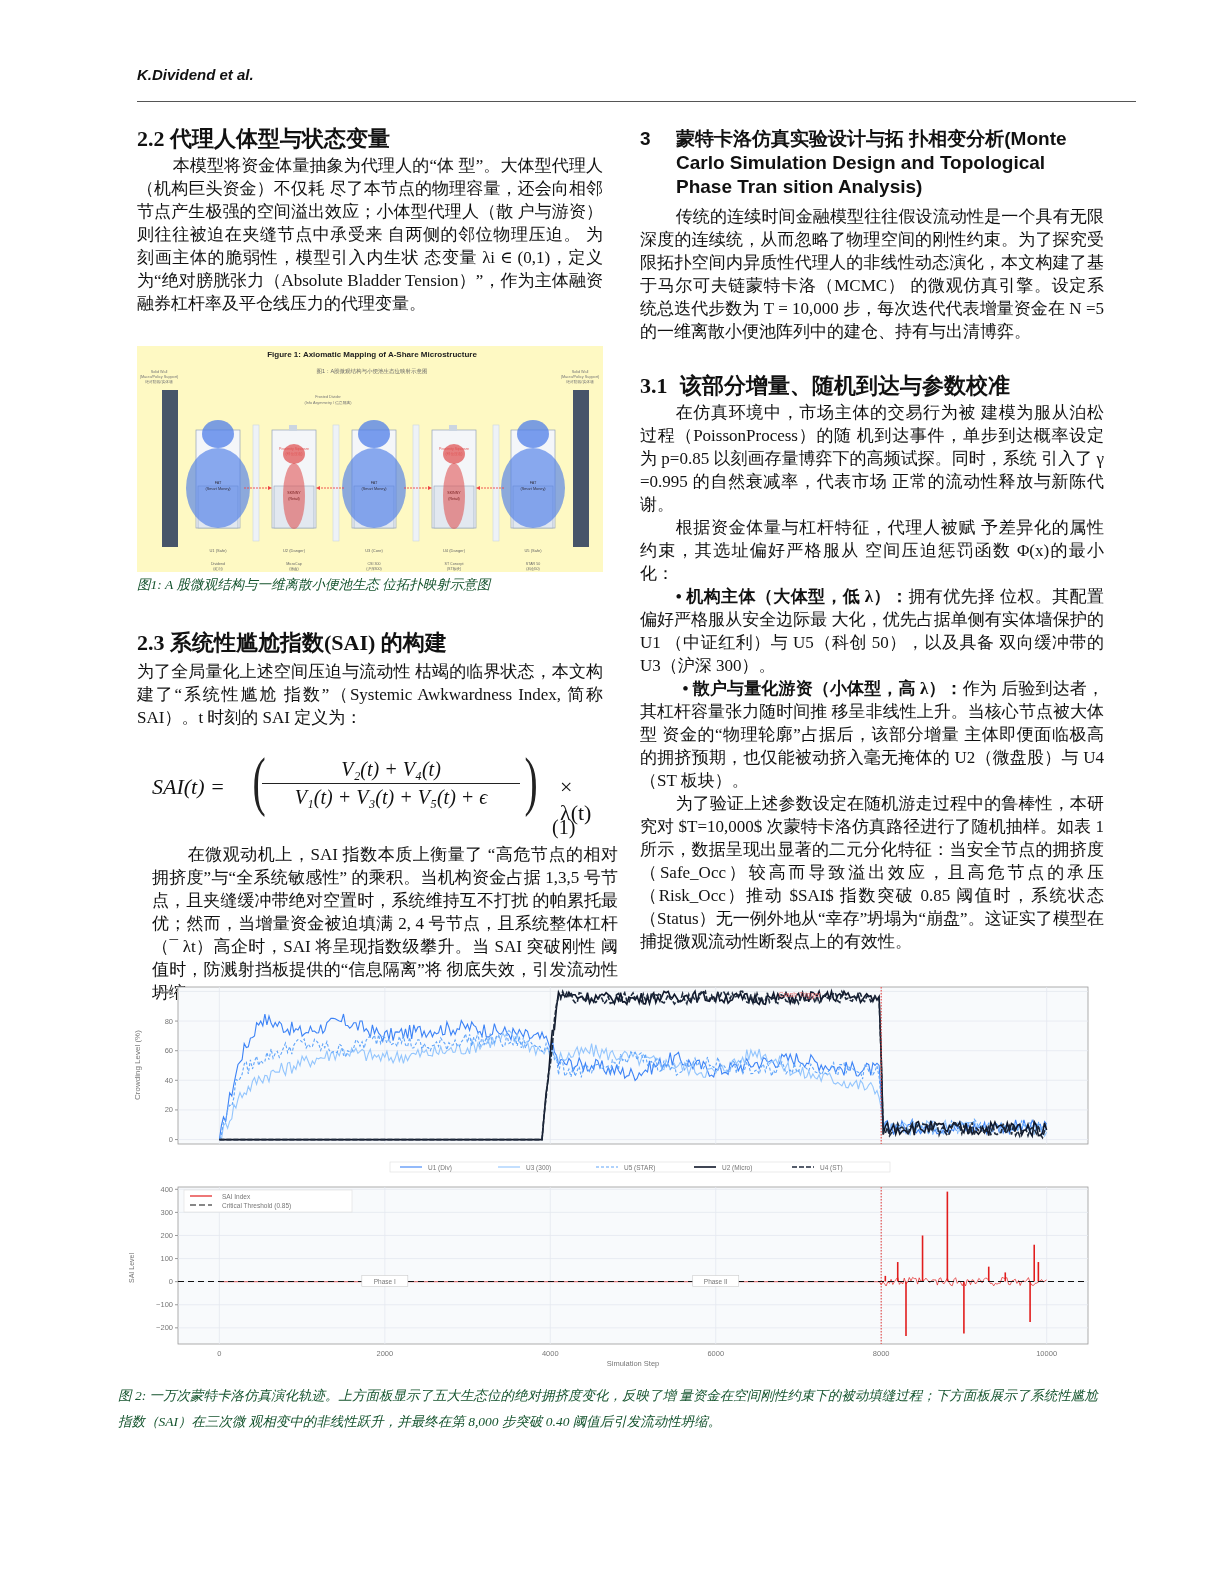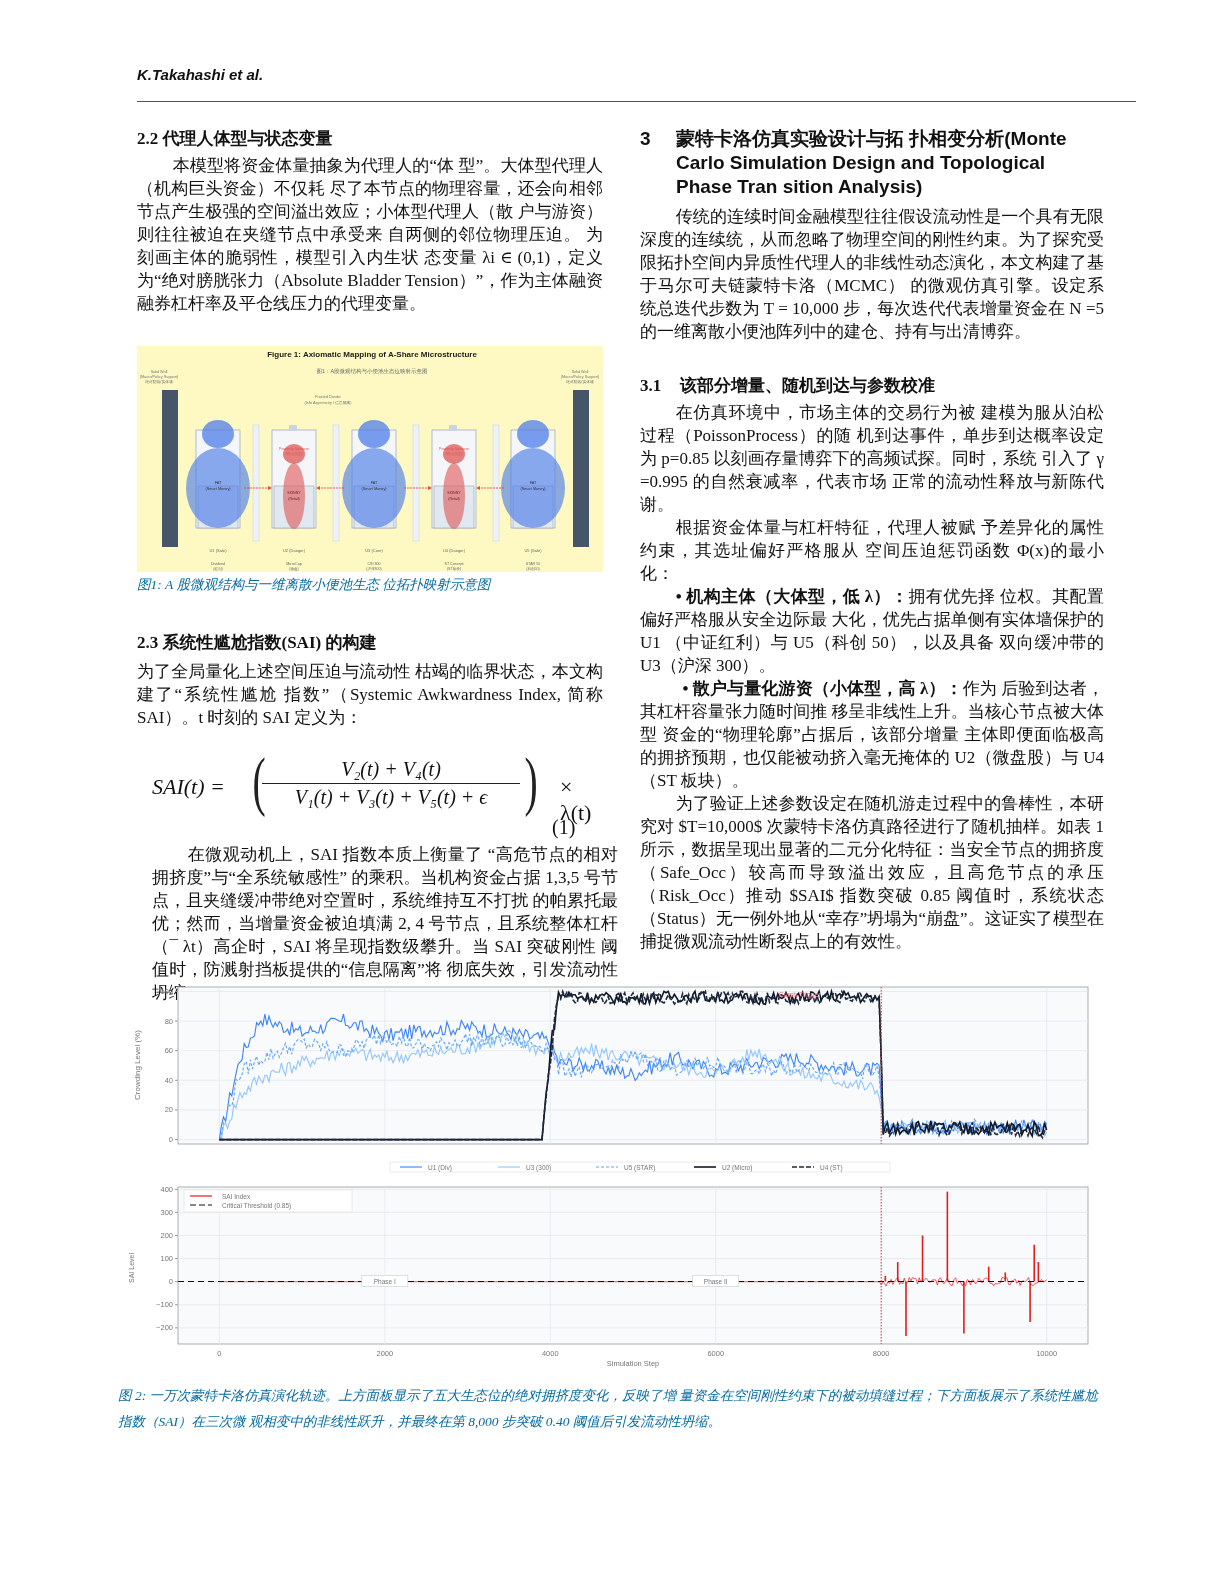--- a/index.html
+++ b/index.html
@@ -1,46 +1,46 @@
 <!DOCTYPE html>
 <html><head>
 <meta charset="utf-8">
 <style>
   html, body { margin:0; padding:0; background:#ffffff; }
   body { width:1224px; height:1582px; position:relative; overflow:hidden; font-family:"Liberation Serif","DejaVu Serif",serif; color:#111; }
   .abs { position:absolute; }
   .running-head { left:137px; top:66px; font-family:"Liberation Sans",sans-serif; font-weight:bold; font-style:italic; font-size:15px; }
   .head-rule { left:137px; top:101px; width:999px; height:1px; background:#555; }
   .col { position:absolute; }
-  .h2 { font-weight:bold; font-size:17px; margin:0; line-height:22px; }
+  .h2 { font-weight:bold; font-size:22px; margin:0; line-height:22px; }
   .h1 { font-family:"Liberation Sans",sans-serif; font-weight:bold; font-size:19px; line-height:24px; display:flex; }
   .h1 .num { width:36px; flex:none; }
   p.body { margin:0; font-size:17px; line-height:23px; text-align:justify; }
   p.indent { text-indent:2.1em; }
-  .caption { font-style:italic; font-size:13.5px; color:#0369a1; }
+  .caption { font-style:italic; font-size:13.5px; color:#14532d; }
   
   .fig1 { left:137px; top:346px; width:466px; height:226px; background:#fef9c3; }
   .fig1 svg text { font-family:"Liberation Sans",sans-serif; }
   
   .formula { left:152px; top:752px; width:440px; height:90px; font-family:"Liberation Serif",serif; }
   .formula .lhs { position:absolute; left:0; top:22px; font-size:22px; font-style:italic; }
   .formula .frac { position:absolute; left:110px; top:6px; width:258px; text-align:center; font-size:20px; }
   .formula .frac .num { font-style:italic; padding-bottom:2px; border-bottom:1px solid #222; }
   .formula .frac .den { font-style:italic; padding-top:2px; }
   .formula .paren { position:absolute; top:-4px; font-size:66px; font-weight:100; line-height:1; color:#222; transform:scaleX(0.6); }
   .formula .rhs { position:absolute; left:408px; top:22px; font-size:22px; }
   .formula .eqno { position:absolute; left:400px; top:64px; font-size:20px; }
   
   .fig2 { left:118px; top:983px; width:975px; height:395px; }
   .fig2 svg text { font-family:"Liberation Sans",sans-serif; fill:#777; }
 </style>
 </head>
 <body>
 
-<div class="abs running-head">K.Takahashi et al.</div>
+<div class="abs running-head">K.Dividend et al.</div>
 <div class="abs head-rule"></div>
 
 <div class="col" style="left:137px; top:128px; width:466px;">
   <h2 class="h2">2.2 代理人体型与状态变量</h2>
   <p class="body indent" style="margin-top:4px;">本模型将资金体量抽象为代理人的“体 型”。大体型代理人（机构巨头资金）不仅耗 尽了本节点的物理容量，还会向相邻节点产生极强的空间溢出效应；小体型代理人（散 户与游资）则往往被迫在夹缝节点中承受来 自两侧的邻位物理压迫。 为刻画主体的脆弱性，模型引入内生状 态变量 λi ∈ (0,1)，定义为“绝对膀胱张力（Absolute Bladder Tension）”，作为主体融资 融券杠杆率及平仓线压力的代理变量。</p>
 </div>
 
 <div class="abs fig1">
   <svg width="466" height="226" viewBox="0 0 466 226">
     <text x="235" y="11" font-size="8" font-weight="bold" fill="#222" text-anchor="middle">Figure 1: Axiomatic Mapping of A-Share Microstructure</text>

